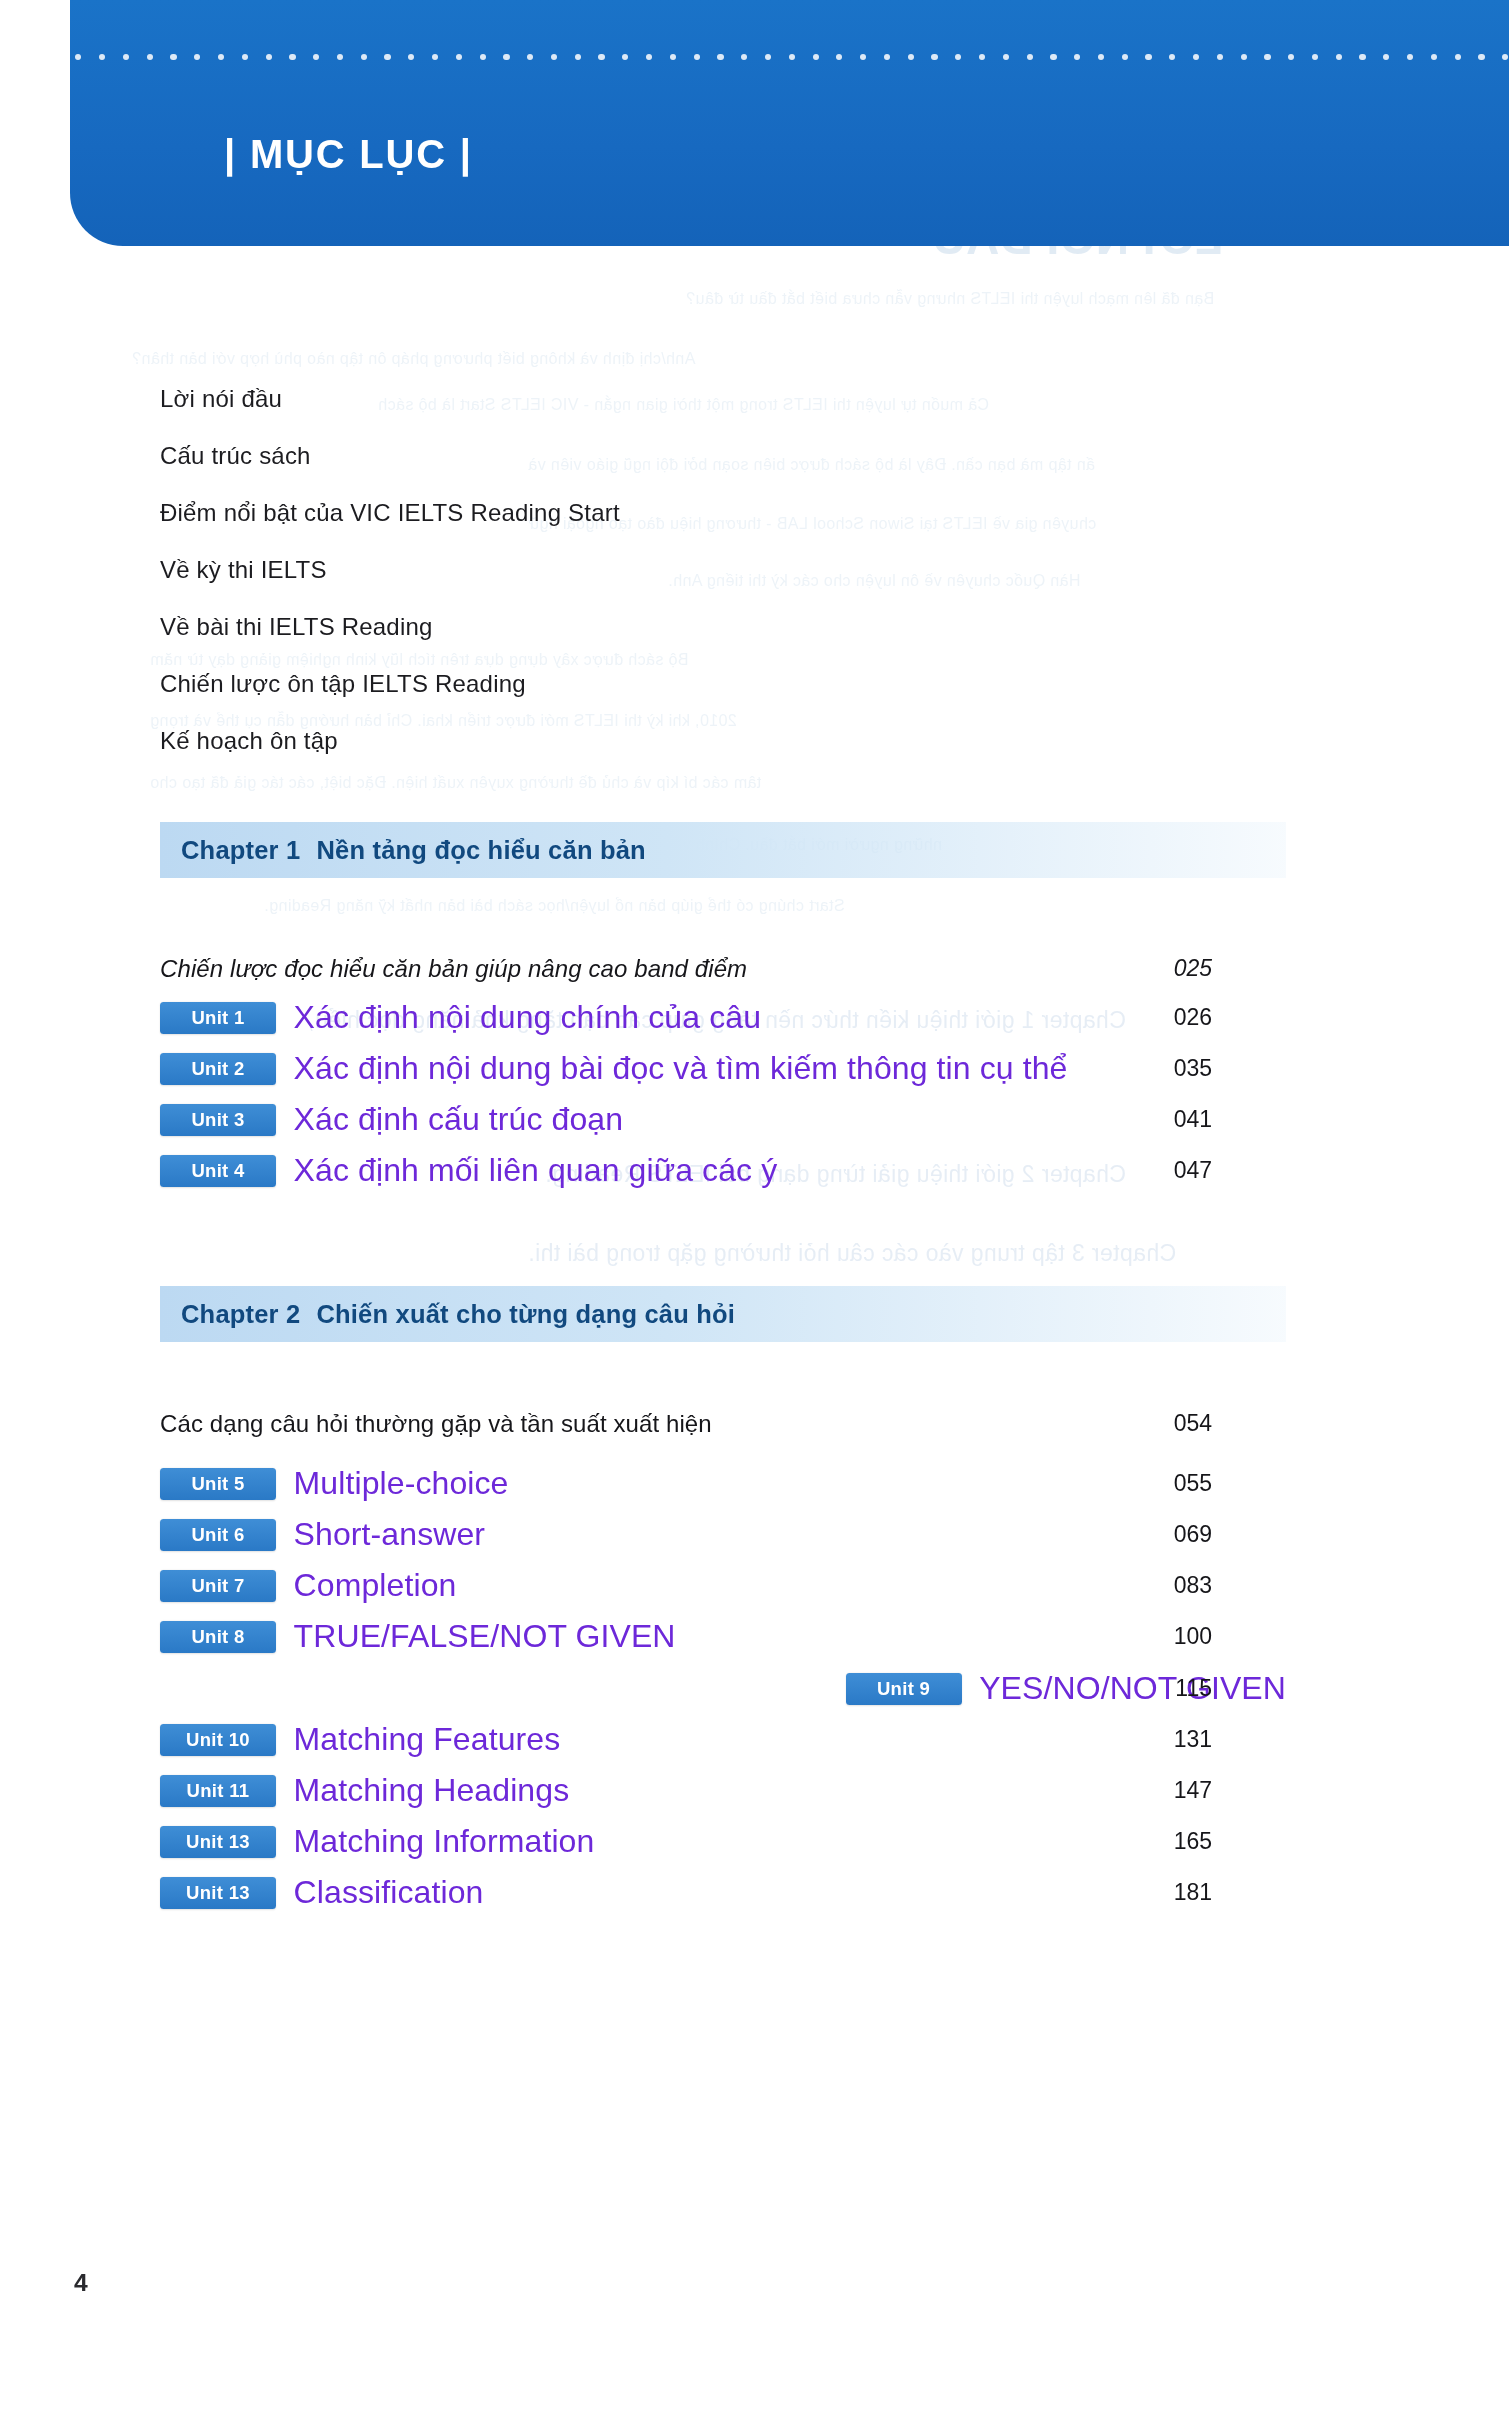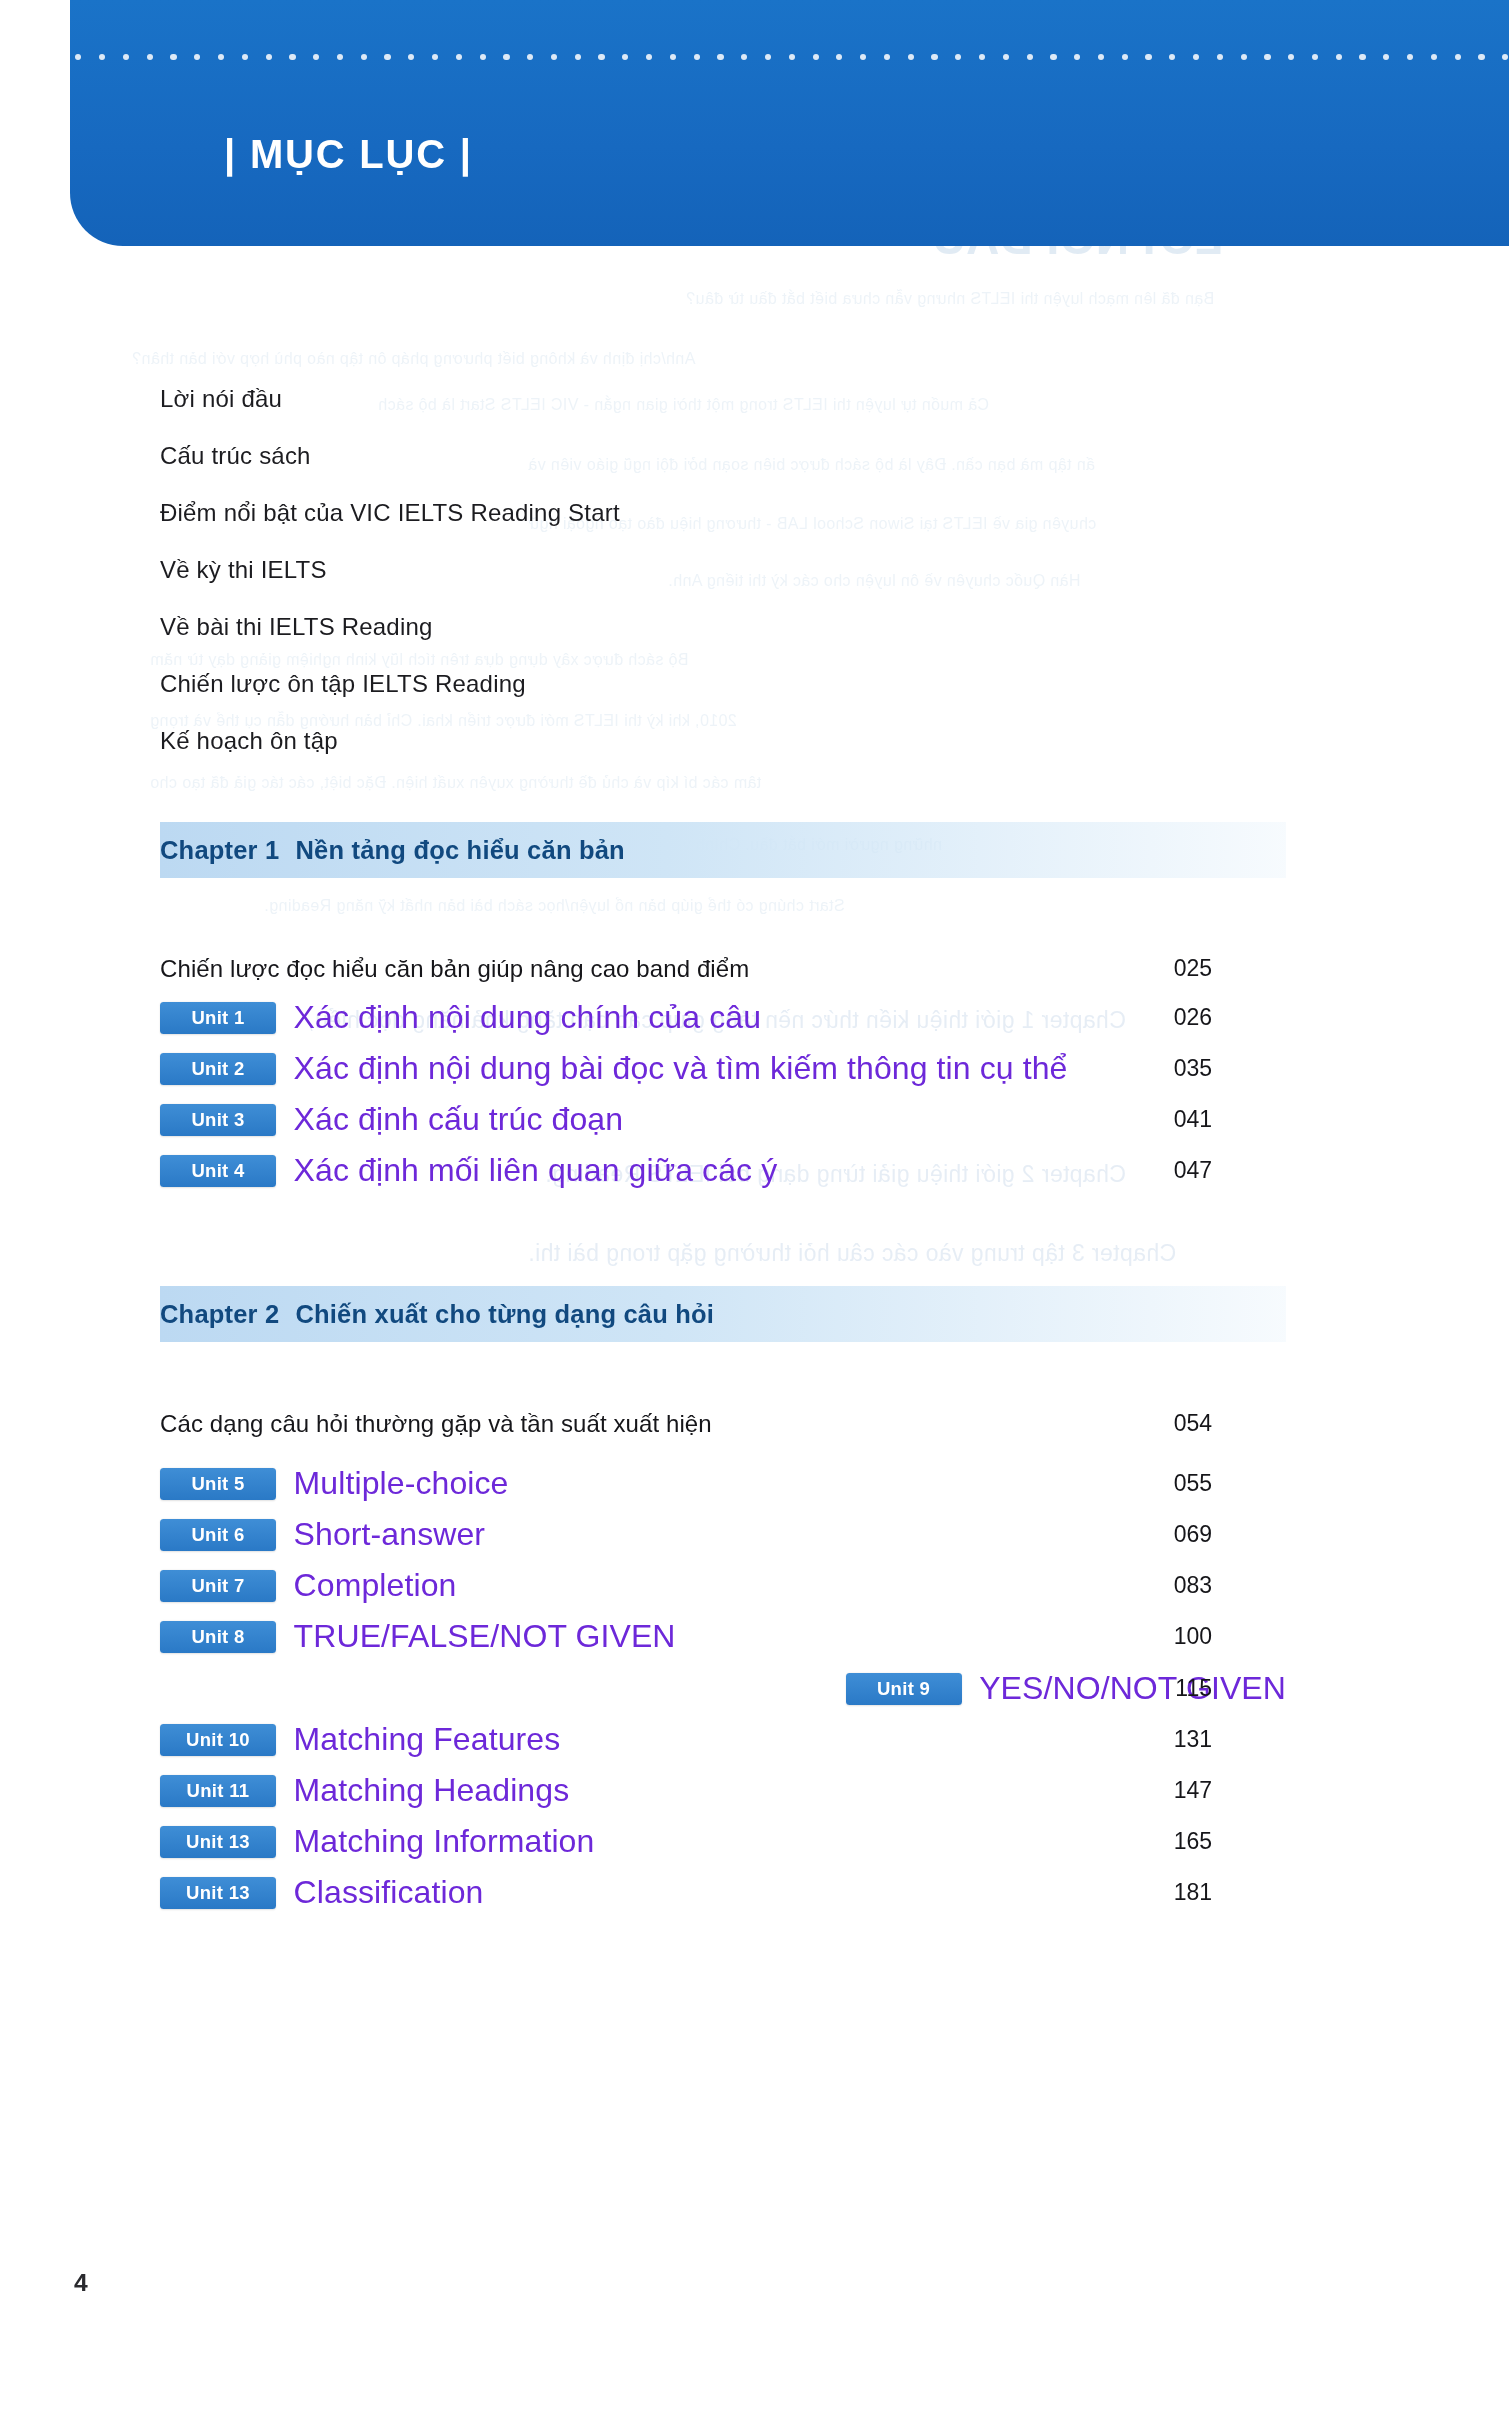--- a/index.html
+++ b/index.html
@@ -102,20 +102,21 @@
 
   
   .chapter-bar {
     position: absolute;
     left: 160px;
     width: 1126px;
     height: 56px;
     background: linear-gradient(90deg, #bcd9f2 0%, #cfe5f6 45%, rgba(222,238,250,0.25) 100%);
     display: flex;
     align-items: center;
+    padding-left: 21px;
     box-sizing: border-box;
   }
   .chapter-bar .ch-label {
     font-size: 25.5px;
     font-weight: bold;
     color: #11497f;
     letter-spacing: 0.2px;
   }
   .chapter-bar .ch-title {
     font-size: 25.5px;
@@ -289,21 +290,21 @@
     <div class="fm-item">Về bài thi IELTS Reading</div>
     <div class="fm-item">Chiến lược ôn tập IELTS Reading</div>
     <div class="fm-item">Kế hoạch ôn tập</div>
   </div>
 
   <div class="chapter-bar" style="top:822px;">
     <span class="ch-label">Chapter 1</span>
     <span class="ch-title">Nền tảng đọc hiểu căn bản</span>
   </div>
 
-  <div class="intro-row" style="top:955px;">
+  <div class="intro-row" style="top:955px;font-style:italic;">
     <span class="intro-text">Chiến lược đọc hiểu căn bản giúp nâng cao band điểm</span>
     <span class="intro-page">025</span>
   </div>
 
   <div class="unit-row" style="top:998px;">
     <span class="unit-chip">Unit 1</span>
     <span class="unit-name">Xác định nội dung chính của câu</span>
     <span class="unit-page">026</span>
   </div>
   <div class="unit-row" style="top:1049px;">

